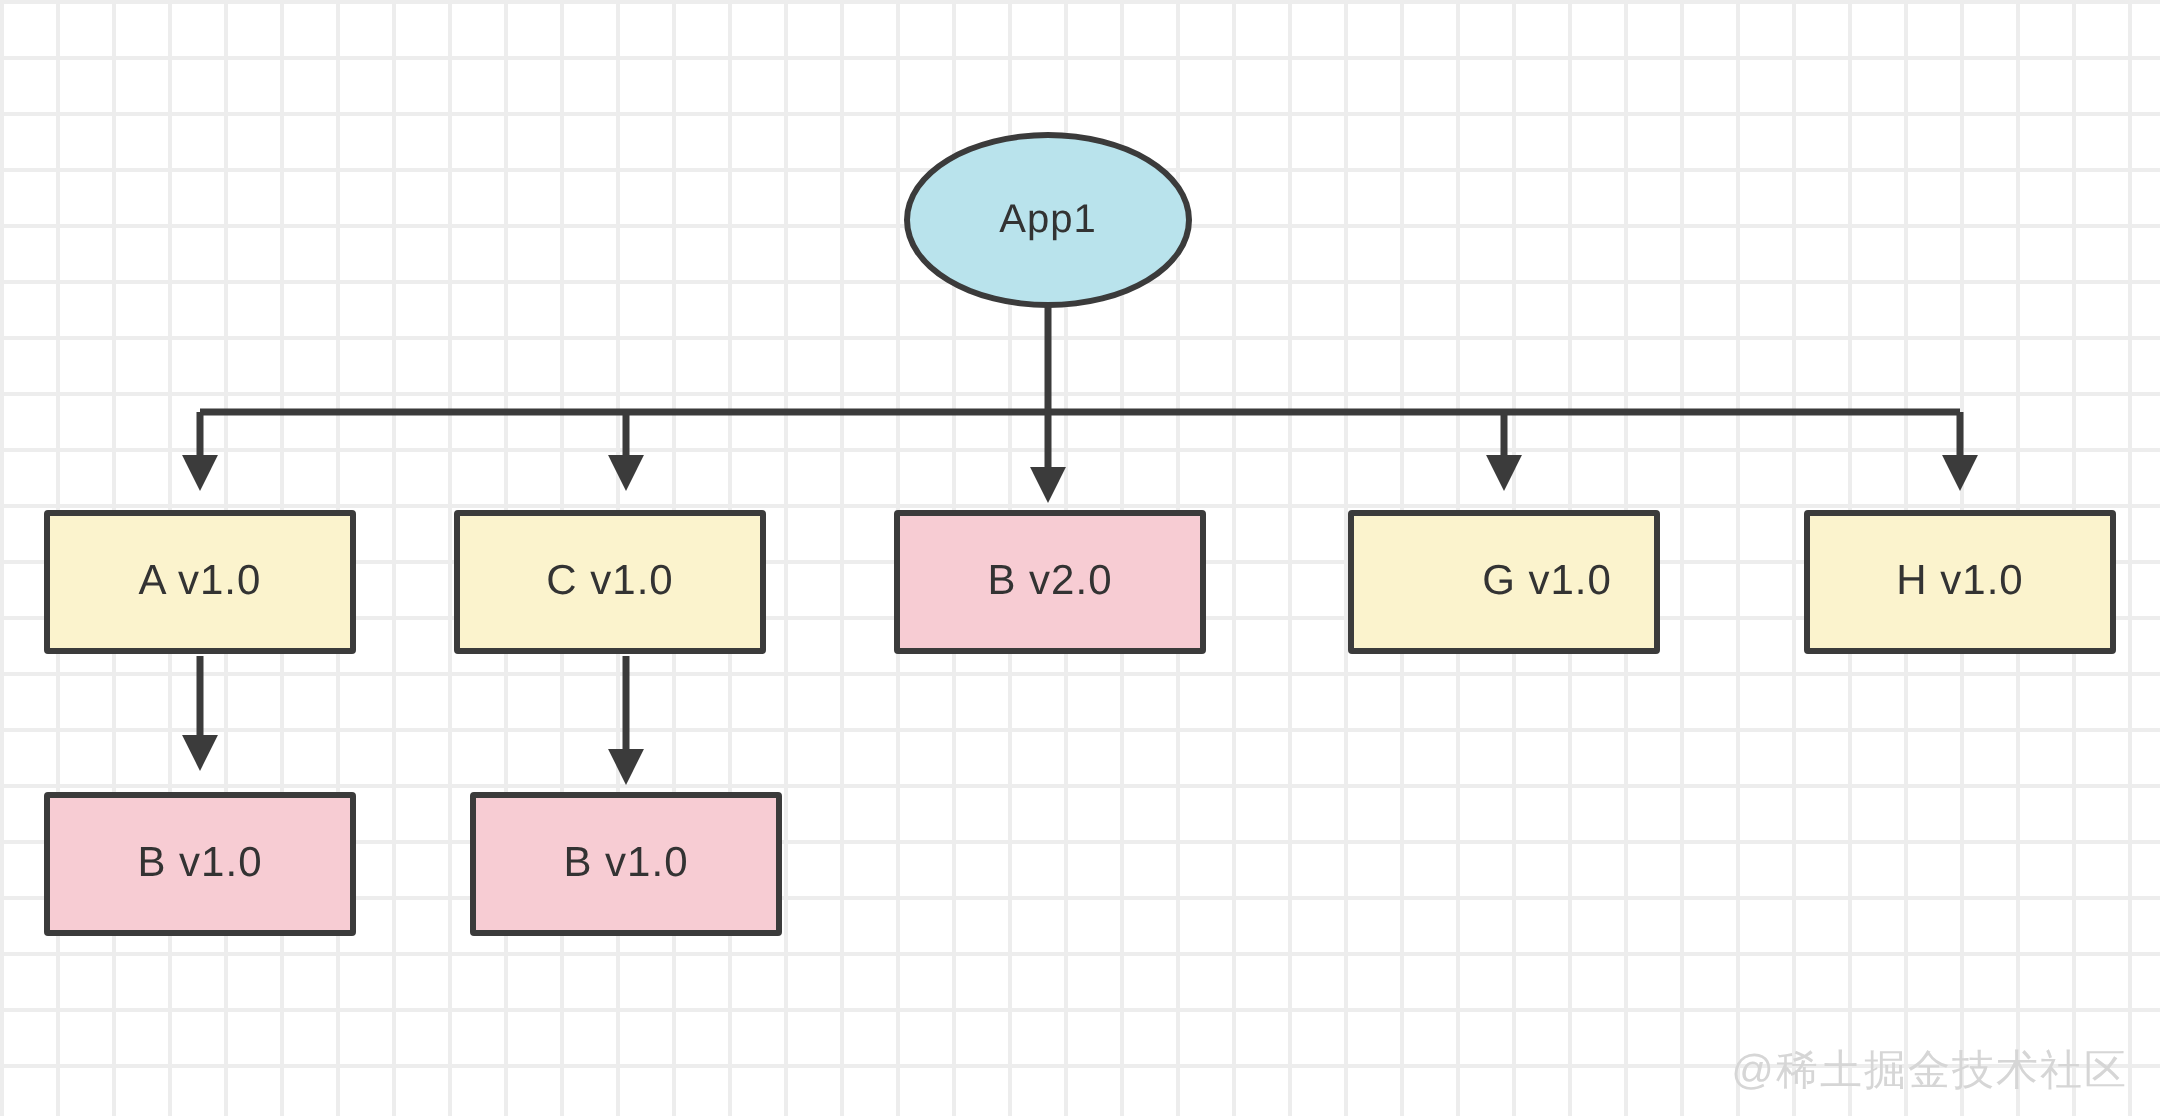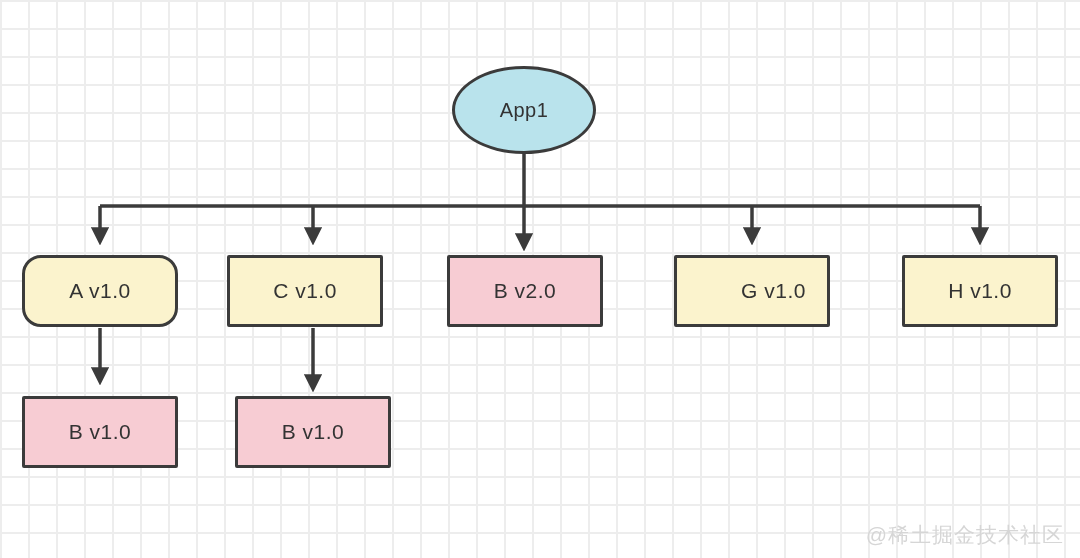--- a/index.html
+++ b/index.html
@@ -36,21 +36,21 @@
     letter-spacing: 0.5px;
   }
   .rect { width: 156px; height: 72px; border-radius: 2px; }
   .ellipse { border-radius: 50%; }
 
   .cyan   { background: #b9e3ec; }
   .yellow { background: #fbf3cd; }
   .pink   { background: #f7ccd3; }
 
   .n-app1 { left: 452px; top: 66px; width: 144px; height: 88px; font-size: 20px; }
-  .n-a    { left: 22px;  top: 255px; border-radius: 19px; }
+  .n-a    { left: 22px;  top: 255px; }
   .n-c    { left: 227px; top: 255px; }
   .n-b2   { left: 447px; top: 255px; }
   .n-g    { left: 674px; top: 255px; padding-left: 43px; }
   .n-h    { left: 902px; top: 255px; }
   .n-b1a  { left: 22px;  top: 396px; }
   .n-b1b  { left: 235px; top: 396px; }
 
   .wm-text {
     position: absolute;
     right: 16px;

